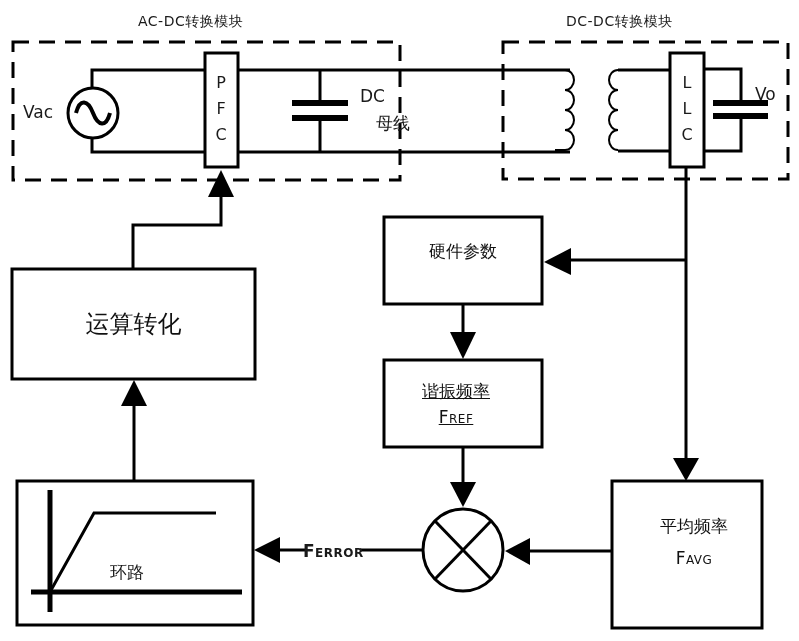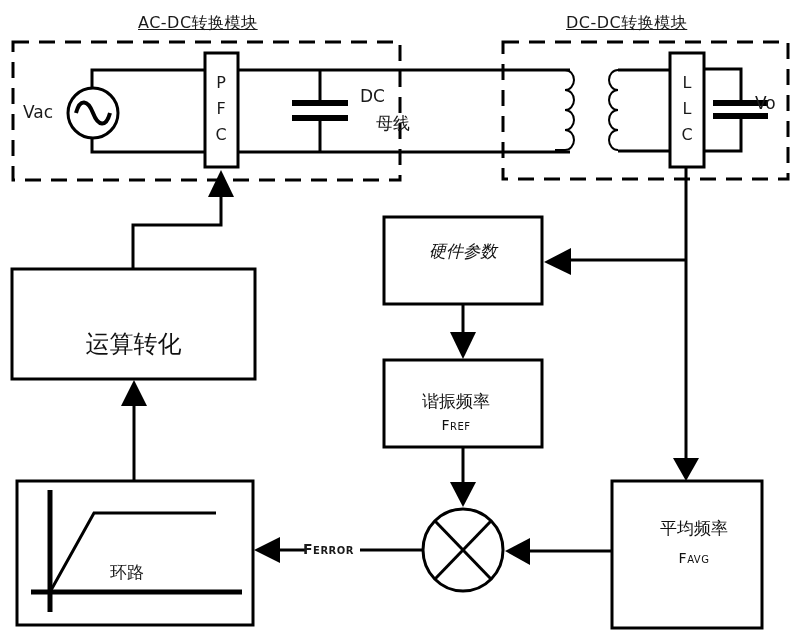--- a/index.html
+++ b/index.html
@@ -1,22 +1,22 @@
 <!DOCTYPE html>
 <html><head>
 <meta charset="utf-8">
 <style>
   html, body { margin: 0; padding: 0; background: #ffffff; }
   body { width: 799px; height: 641px; position: relative; overflow: hidden; font-family: "DejaVu Sans", "Liberation Sans", sans-serif; color: #111; }
   svg#diagram { position: absolute; left: 0; top: 0; }
   .lbl { position: absolute; white-space: nowrap; color: #1a1a1a; }
-  .title { font-size: 16px; letter-spacing: 0.5px; text-decoration: underline; }
+  .title { font-size: 14px; letter-spacing: 0.5px; }
   .big { font-size: 24px; }
   .mid { font-size: 17px; }
-  .sub { font-size: 14px; font-variant: small-caps; letter-spacing: 0.5px; }
+  .sub { font-size: 17px; font-variant: small-caps; letter-spacing: 0.5px; }
   .vert { font-size: 16px; line-height: 26px; text-align: center; width: 20px; }
   .node-box { position: absolute; }
   .center-col { display: flex; flex-direction: column; align-items: center; justify-content: center; }
 </style>
 </head>
 <body>
 
 <svg id="diagram" width="799" height="641" viewBox="0 0 799 641">
   <defs>
     <marker id="arr" markerWidth="10" markerHeight="10" refX="9" refY="5" orient="auto" markerUnits="userSpaceOnUse">
@@ -127,31 +127,31 @@
 
 <div class="lbl mid" style="left:360px; top:86px;">DC</div>
 <div class="lbl mid" style="left:352px; top:112px;margin-left:24px;">母线</div>
 
 <div class="lbl vert" style="left:677px; top:70px;">
   <div>L</div>
   <div>L</div>
   <div>C</div>
 </div>
 
-<div class="lbl mid" style="left:755px; top:93px;">Vo</div>
+<div class="lbl mid" style="left:755px; top:84px;">Vo</div>
 
-<div class="node-box center-col" style="left:12px; top:269px; width:243px; height:110px;margin-top:20px;">
+<div class="node-box center-col" style="left:12px; top:269px; width:243px; height:110px;">
   <div class="big">运算转化</div>
 </div>
 
-<div class="node-box center-col" style="left:384px; top:217px; width:158px; height:69px;font-style:italic;">
+<div class="node-box center-col" style="left:384px; top:217px; width:158px; height:69px;">
   <div class="mid">硬件参数</div>
 </div>
 
-<div class="node-box center-col" style="left:384px; top:368px; width:144px; height:87px;">
+<div class="node-box center-col" style="left:384px; top:360px; width:144px; height:87px;text-decoration:underline;">
   <div class="mid">谐振频率</div>
   <div class="sub" style="margin-top:4px;">Fref</div>
 </div>
 
 <div class="node-box center-col" style="left:612px; top:481px; width:164px; height:120px;">
   <div class="mid">平均频率</div>
   <div class="sub" style="margin-top:10px;">Favg</div>
 </div>
 
 <div class="lbl sub" style="left:303px; top:541px;font-weight:bold;">Ferror</div>

